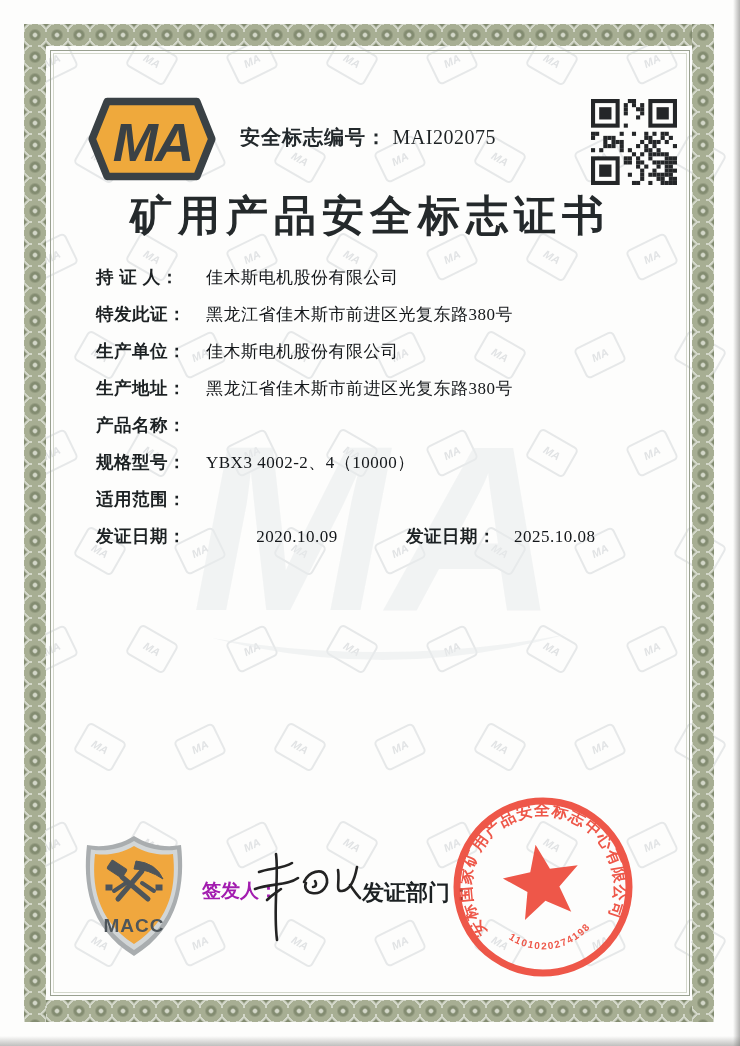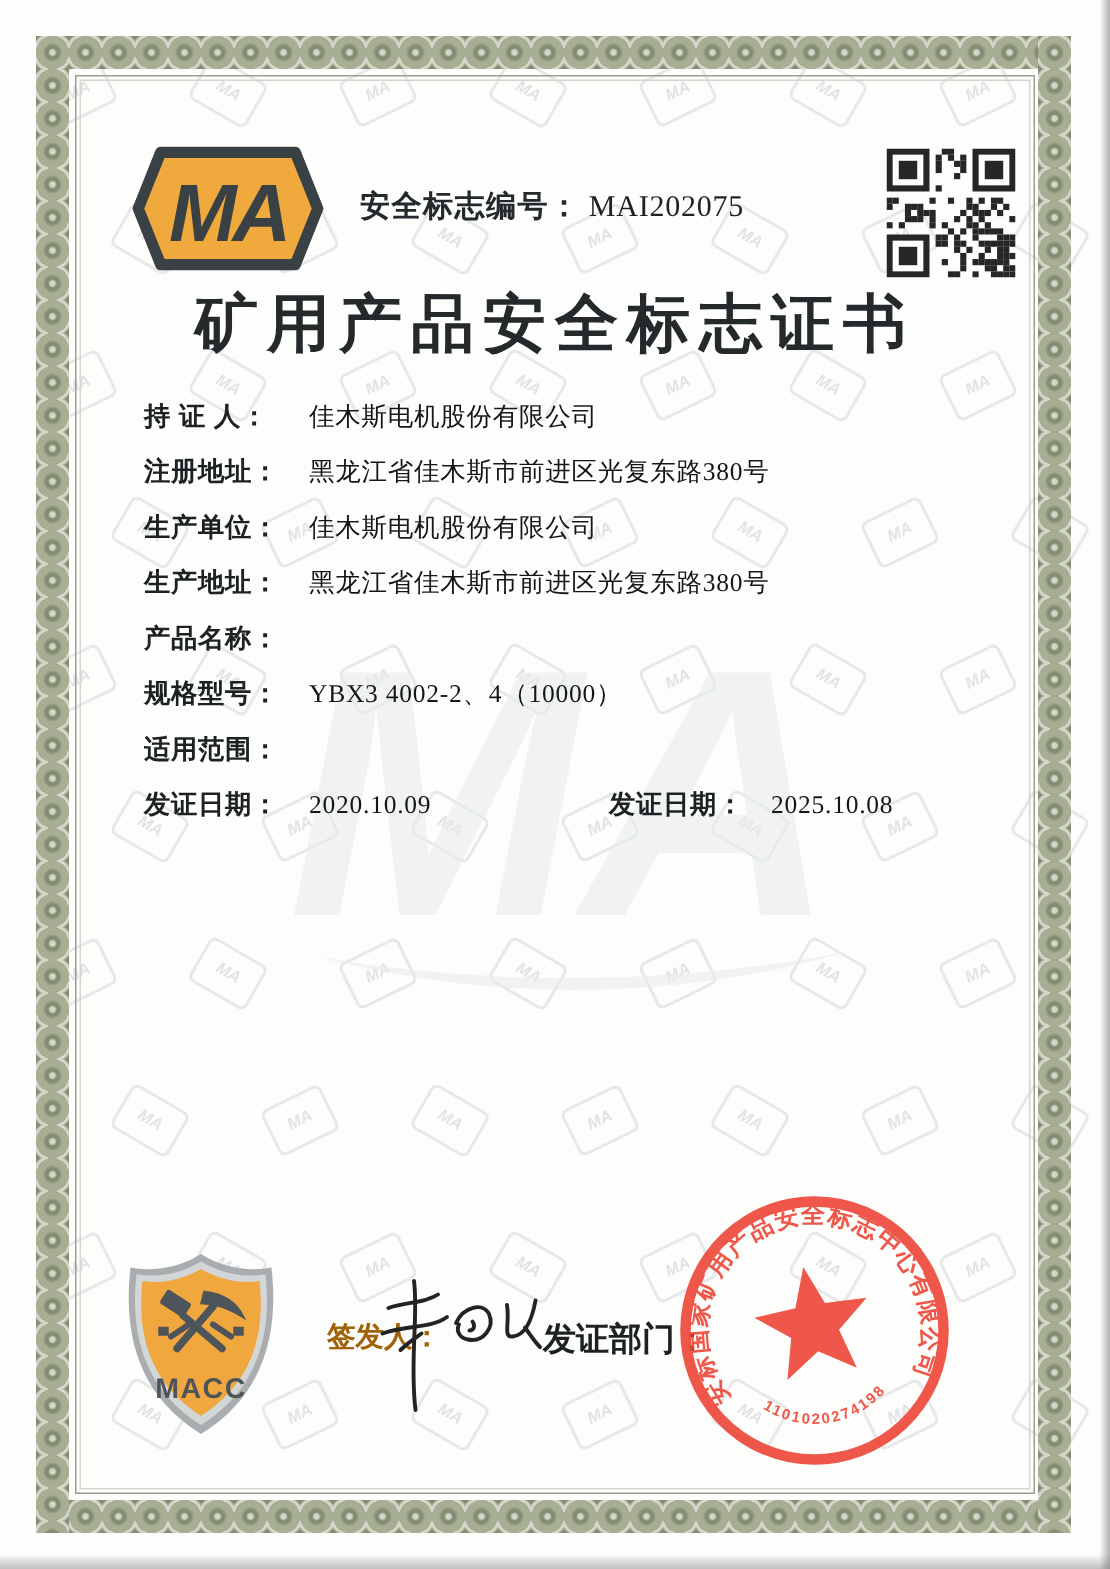--- a/index.html
+++ b/index.html
@@ -39,32 +39,32 @@
   .qr{position:absolute;left:591px;top:99px;width:86px;height:86px;z-index:3;}
 
   .title{position:absolute;left:0;right:0;top:188px;text-align:center;z-index:3;
     font-family:"Liberation Serif",serif;font-weight:900;font-size:42px;letter-spacing:6px;color:#24292b;}
 
   
   .fields{position:absolute;left:96px;right:82px;top:265px;z-index:3;}
   .field-row{display:flex;align-items:baseline;gap:18px;height:26px;margin-bottom:11px;white-space:nowrap;}
   .f-label{font-weight:bold;font-size:17.5px;min-width:92px;color:#1c2123;letter-spacing:.5px;}
   .f-label.wide{min-width:0;}
-  .f-value{font-family:"Liberation Serif",serif;font-size:17px;color:#14171a;letter-spacing:.5px;}
+  .f-value{font-family:"Liberation Serif",serif;font-size:17px;color:#14171a;letter-spacing:.5px;text-align:center;}
   .date-v1{min-width:182px;}
 
   
   .legal{position:absolute;left:96px;right:76px;top:694px;z-index:3;
     font-family:"Liberation Serif",serif;font-size:15.5px;line-height:1.95;color:#14171a;
     text-align:justify;text-indent:2em;letter-spacing:.3px;}
 
   
   .macc{position:absolute;left:78px;top:833px;width:112px;height:127px;z-index:3;}
   .signer{position:absolute;left:202px;top:878px;z-index:3;font-weight:bold;font-size:19px;
-    font-family:"Liberation Serif",serif;color:#a16207;margin-left:16px;}
+    font-family:"Liberation Serif",serif;color:#a21caf;}
   .signature{position:absolute;left:246px;top:840px;width:118px;height:112px;z-index:4;}
   .issuer{position:absolute;left:362px;top:878px;z-index:3;font-weight:bold;font-size:22px;
     font-family:"Liberation Serif",serif;color:#1c2123;}
   .stamp{position:absolute;left:448px;top:792px;width:190px;height:190px;z-index:5;
     transform:rotate(-10deg);opacity:.93;}
 </style>
 </head>
 <body>
 
 <div class="page">
@@ -287,21 +287,21 @@
     </svg>
 
   <div class="title">矿用产品安全标志证书</div>
 
   <div class="fields">
     <div class="field-row">
       <span class="f-label">持 证 人：</span>
       <span class="f-value">佳木斯电机股份有限公司</span>
     </div>
     <div class="field-row">
-      <span class="f-label">注册地址：</span>
+      <span class="f-label">特发此证：</span>
       <span class="f-value">黑龙江省佳木斯市前进区光复东路380号</span>
     </div>
     <div class="field-row">
       <span class="f-label">生产单位：</span>
       <span class="f-value">佳木斯电机股份有限公司</span>
     </div>
     <div class="field-row">
       <span class="f-label">生产地址：</span>
       <span class="f-value">黑龙江省佳木斯市前进区光复东路380号</span>
     </div>

